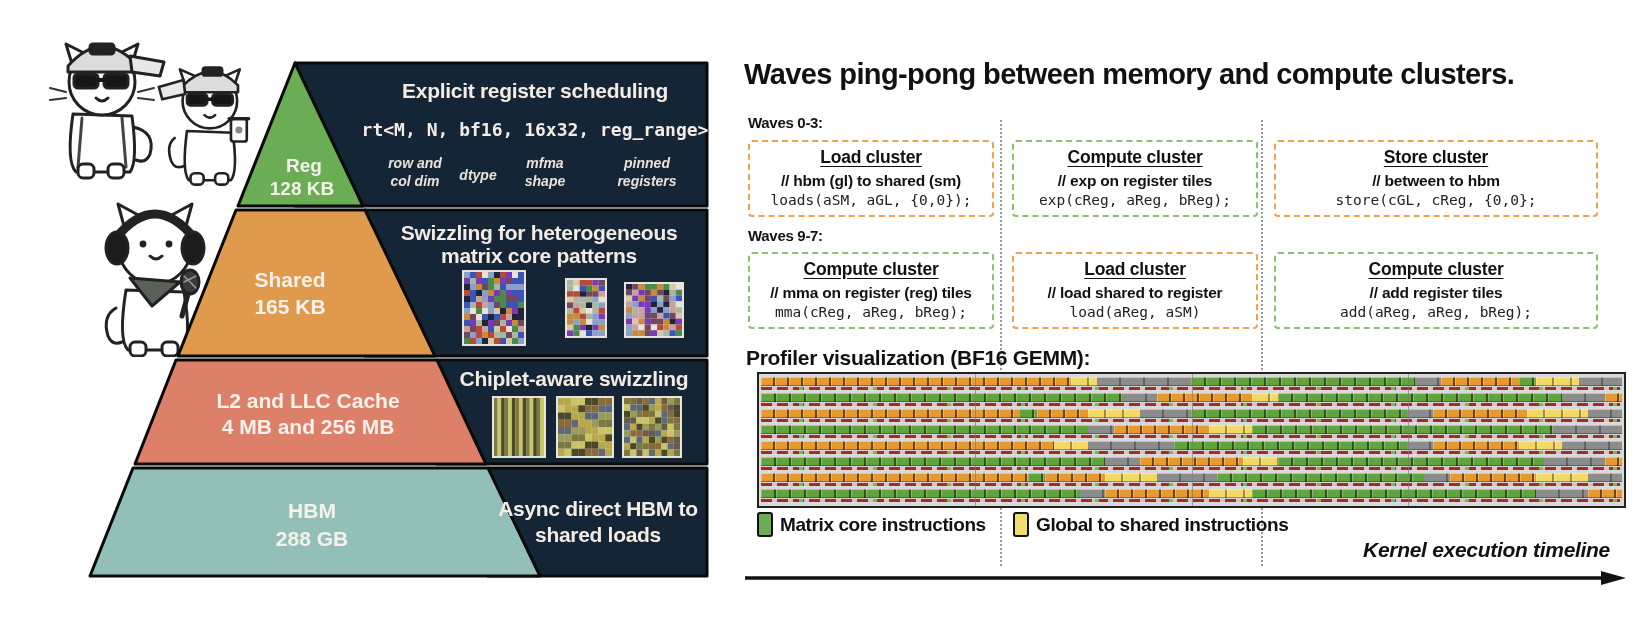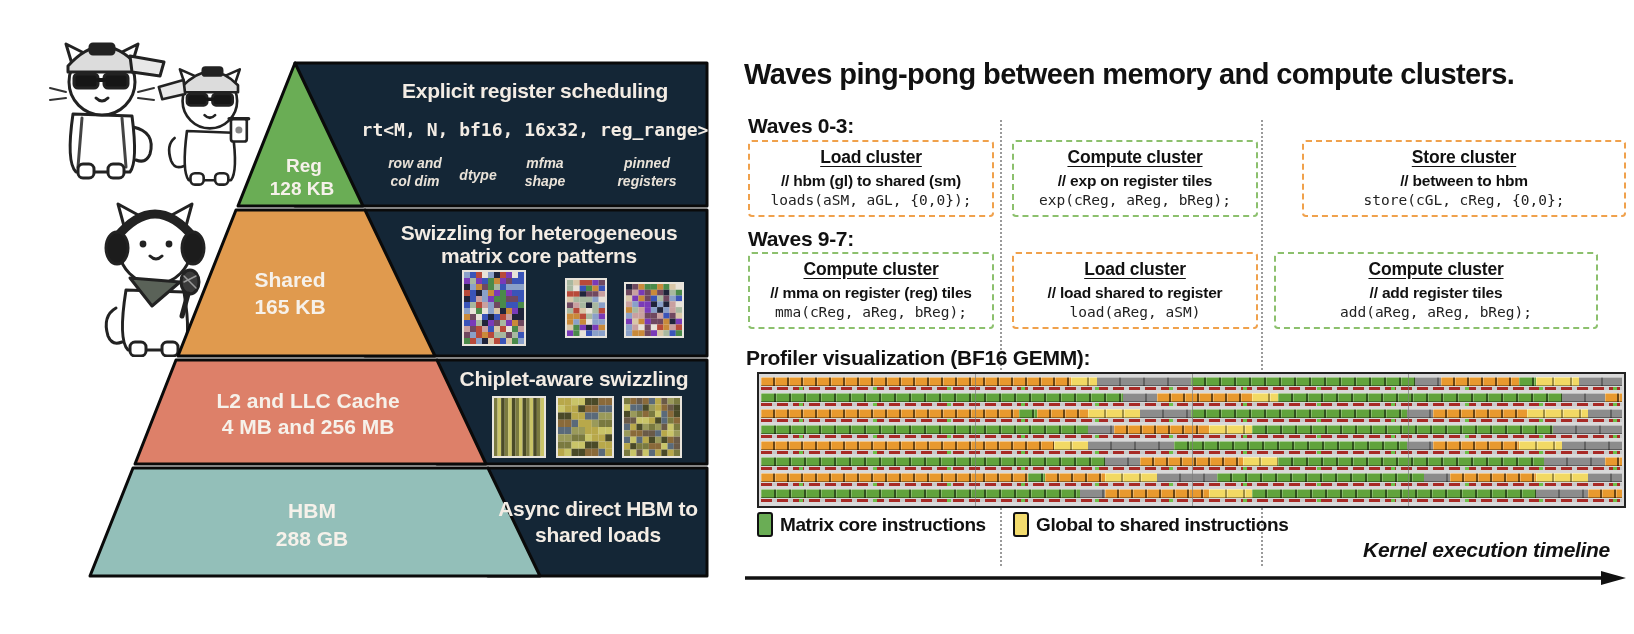--- a/index.html
+++ b/index.html
@@ -12,21 +12,21 @@
   #pyramid-svg{position:absolute;left:40px;top:56px;}
   #cats-svg{position:absolute;left:38px;top:22px;}
   .lvl-label{font-family:"Liberation Sans",sans-serif;font-weight:700;fill:#f6f1ea;font-size:21px;text-anchor:middle;}
   .lvl-label-sm{font-size:19px;}
   .dark-heading{font-family:"Liberation Sans",sans-serif;font-weight:700;fill:#f3ece4;font-size:21px;text-anchor:middle;letter-spacing:-0.3px;}
   .code-line{font-family:"DejaVu Sans Mono","Liberation Mono",monospace;font-weight:700;fill:#f3ece4;font-size:18px;text-anchor:middle;}
   .ann{font-family:"Liberation Sans",sans-serif;font-weight:700;font-style:italic;fill:#e9e2d8;font-size:14px;text-anchor:middle;}
   .shape{stroke:#0a0a0a;stroke-width:3;stroke-linejoin:round;}
   
   .rp-title{position:absolute;left:744px;top:58px;width:880px;font-size:29px;font-weight:700;letter-spacing:-0.6px;}
-  .wave-label{position:absolute;left:748px;font-size:21px;font-weight:700;letter-spacing:-0.3px;text-align:center;}
+  .wave-label{position:absolute;left:748px;font-size:15px;font-weight:700;letter-spacing:-0.3px;text-align:center;}
   .sep-dotted{position:absolute;top:120px;height:446px;width:0;border-left:2px dotted #9a9a9a;z-index:0;}
   .cluster-box{
     position:absolute;border:2px dashed #ccc;border-radius:4px;
     padding:5px 10px 7px 10px;background:transparent;z-index:1;text-align:center;
   }
   .cluster-box.accent-orange{border-color:#f0a14c;}
   .cluster-box.accent-green{border-color:#8cc06d;}
   .cb-title{font-size:17.5px;font-weight:700;text-decoration:underline;text-underline-offset:3px;letter-spacing:-0.2px;margin-bottom:4px;}
   .cb-comment{font-size:15.5px;font-weight:700;letter-spacing:-0.2px;margin-bottom:2px;}
   .cb-code{font-family:"DejaVu Sans Mono","Liberation Mono",monospace;font-size:14.5px;color:#222;}
@@ -625,21 +625,21 @@
 <div class="cluster-box accent-orange" style="left:748px;top:140px;width:222px;">
   <div class="cb-title">Load cluster</div>
   <div class="cb-comment">// hbm (gl) to shared (sm)</div>
   <div class="cb-code">loads(aSM, aGL, {0,0});</div>
 </div>
 <div class="cluster-box accent-green" style="left:1012px;top:140px;width:222px;">
   <div class="cb-title">Compute cluster</div>
   <div class="cb-comment">// exp on register tiles</div>
   <div class="cb-code">exp(cReg, aReg, bReg);</div>
 </div>
-<div class="cluster-box accent-orange" style="left:1302px;top:140px;width:300px;">
+<div class="cluster-box accent-orange" style="left:1274px;top:140px;width:300px;">
   <div class="cb-title">Store cluster</div>
   <div class="cb-comment">// between to hbm</div>
   <div class="cb-code">store(cGL, cReg, {0,0};</div>
 </div>
 
 <div class="cluster-box accent-green" style="left:748px;top:252px;width:222px;">
   <div class="cb-title">Compute cluster</div>
   <div class="cb-comment">// mma on register (reg) tiles</div>
   <div class="cb-code">mma(cReg, aReg, bReg);</div>
 </div>

